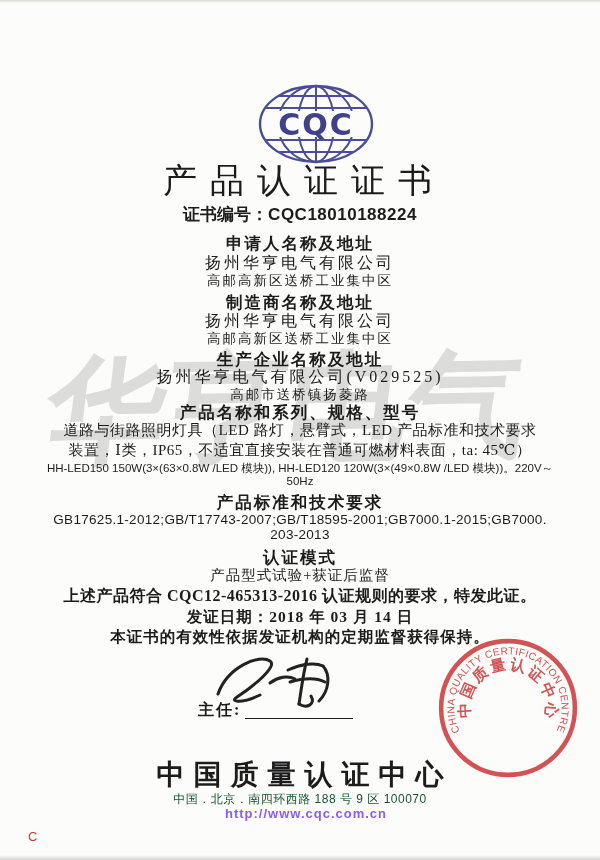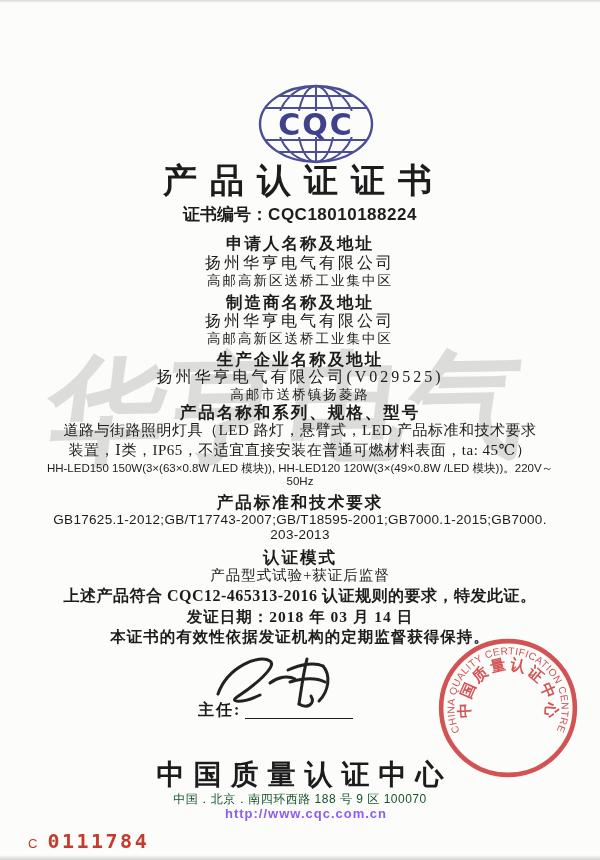--- a/index.html
+++ b/index.html
@@ -16,21 +16,21 @@
   .watermark {
     position:absolute; z-index:1;
     top:350px; left:48px; width:520px;
     font-size:118px; font-weight:600; line-height:1;
     color:#9a9a9a; opacity:.32; letter-spacing:2px;
     transform:skewX(-8deg) rotate(-1deg);
     white-space:nowrap; pointer-events:none;
     font-family:"Liberation Serif","DejaVu Serif",serif;
   }
   .logo-wrap { position:absolute; top:82px; left:254px; width:124px; height:84px; z-index:2; }
-  .cert-title { top:158px; font-size:34px; font-weight:bold; letter-spacing:13px; padding-left:8px; }
+  .cert-title { top:158px; font-size:34px; font-weight:normal; letter-spacing:13px; padding-left:8px; }
   .cert-no { top:203px; font-size:17px; font-weight:bold; }
   .cert-no .num { font-family:Liberation Sans, sans-serif; letter-spacing:.5px;margin-top:39px; }
   .sec-head { font-size:16.5px; font-weight:bold; letter-spacing:2px; }
   .line-co   { font-size:16px; letter-spacing:3px; }
   .line-addr { font-size:13.5px; letter-spacing:2px; }
   .line-prod { font-size:15px; letter-spacing:.5px; }
   .line-spec { font-size:11.5px; font-family:"Liberation Sans","DejaVu Sans",sans-serif; color:#222; }
   .line-std  { font-size:13.5px; font-family:"Liberation Sans","DejaVu Sans",sans-serif; letter-spacing:.3px; }
   .line-mode { font-size:14.5px; letter-spacing:1px; }
   .statement { top:586px; font-size:16px; font-weight:bold; letter-spacing:.5px; }
@@ -158,14 +158,13 @@
     </text>
   </svg>
 </div>
 
 <div class="abs org-name">中国质量认证中心</div>
 <div class="abs footer-addr">中国．北京．南四环西路 188 号 9 区 100070</div>
 <div class="abs footer-url">http://www.cqc.com.cn</div>
 
 <div class="serial">
   <span class="prefix">C</span>
-  <span class="digits">0111784</span>
 </div>
 
 </body></html>

